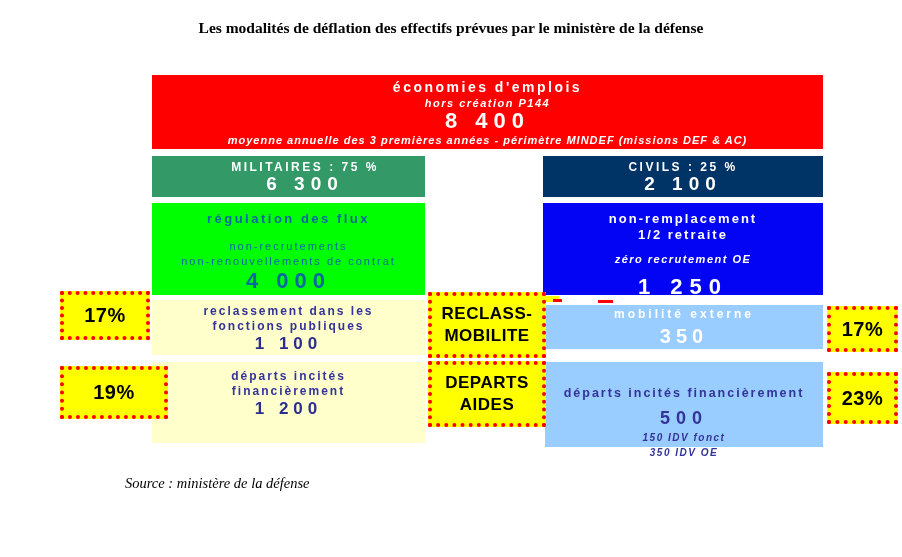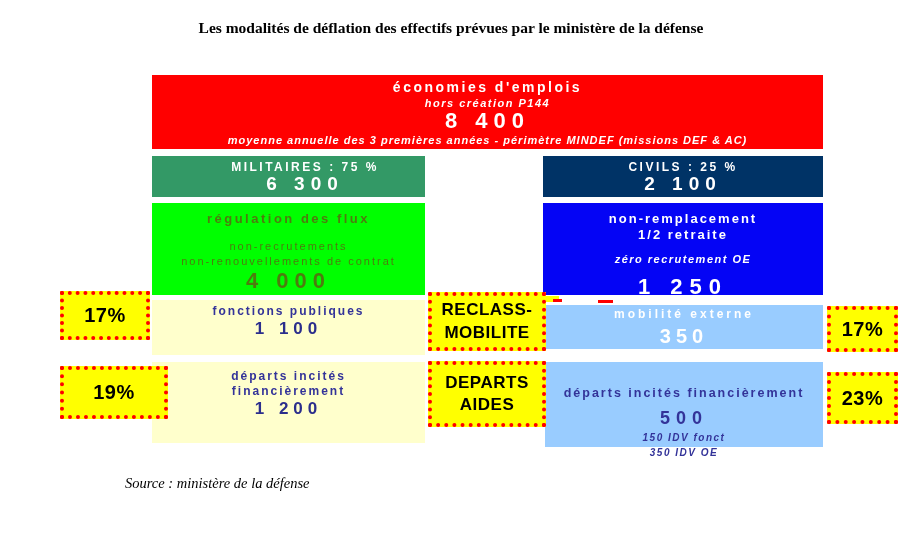--- a/index.html
+++ b/index.html
@@ -15,21 +15,21 @@
   .eco-title{font-size:14px;font-weight:bold;letter-spacing:2.5px;}
   .eco-sub{font-size:11px;font-weight:bold;font-style:italic;letter-spacing:1.5px;}
   .eco-val{font-size:22px;font-weight:bold;letter-spacing:6px;line-height:1;}
   .eco-foot{font-size:11px;font-weight:bold;font-style:italic;letter-spacing:1px;}
   
   .mil{left:152px;top:156px;width:273px;height:41px;background:#339966;color:#fff;justify-content:center;padding-left:33px;}
   .civ{left:543px;top:156px;width:280px;height:41px;background:#003366;color:#fff;justify-content:center;}
   .t2-label{font-size:12px;font-weight:bold;letter-spacing:2.5px;}
   .t2-val{font-size:19px;font-weight:bold;letter-spacing:6px;line-height:1.05;}
   
-  .reg{left:152px;top:203px;width:273px;height:92px;background:#00ff00;color:#4d7c0f;padding-top:8px;}
+  .reg{left:152px;top:203px;width:273px;height:92px;background:#00ff00;color:#0369a1;padding-top:8px;}
   .reg-title{font-size:13px;font-weight:bold;letter-spacing:2.5px;}
   .reg-line{font-size:11px;letter-spacing:2px;line-height:1.35;}
   .reg-line1{margin-top:13px;}
   .reg-val{font-size:22px;font-weight:bold;letter-spacing:6px;line-height:1;margin-top:1px;}
   .nrp{left:543px;top:203px;width:280px;height:92px;background:#0404f5;color:#fff;padding-top:8px;}
   .nrp-line{font-size:13px;font-weight:bold;letter-spacing:2px;line-height:1.25;}
   .nrp-note{font-size:11px;font-weight:bold;font-style:italic;letter-spacing:1.5px;margin-top:9px;}
   .nrp-val{font-size:22px;font-weight:bold;letter-spacing:7px;line-height:1;margin-top:11px;}
   
   .rec{left:152px;top:300px;width:273px;height:55px;background:#ffffcc;color:#333399;padding-top:4px;}
@@ -41,21 +41,21 @@
   
   .dep-mil{left:152px;top:362px;width:273px;height:81px;background:#ffffcc;color:#333399;padding-top:7px;}
   .dep-civ{left:545px;top:362px;width:278px;height:85px;background:#99ccff;color:#333399;padding-top:24px;}
   .dc-label{font-size:12.5px;font-weight:bold;letter-spacing:2px;}
   .dc-val{font-size:18px;font-weight:bold;letter-spacing:6px;line-height:1;margin-top:9px;}
   .dc-note{font-size:10px;font-weight:bold;font-style:italic;letter-spacing:1.5px;line-height:1.45;margin-top:4px;}
   .dc-note2{font-size:10px;font-weight:bold;font-style:italic;letter-spacing:1.5px;line-height:1.45;}
   
   .callout{background:#ffff00;border:4px dotted #ff0000;color:#000;font-weight:bold;
            justify-content:center;z-index:5;}
-  .reclass{left:428px;top:292px;width:118px;height:59px;font-size:17px;line-height:1.3;letter-spacing:0.5px;}
+  .reclass{left:428px;top:292px;width:118px;height:66px;font-size:17px;line-height:1.3;letter-spacing:0.5px;}
   .aides{left:428px;top:361px;width:118px;height:66px;font-size:17px;line-height:1.3;letter-spacing:0.5px;}
   .pct{font-size:20px;letter-spacing:0.5px;}
   .pct-17l{left:60px;top:291px;width:90px;height:49px;}
   .pct-17r{left:827px;top:306px;width:71px;height:46px;}
   .pct-19{left:60px;top:366px;width:108px;height:53px;}
   .pct-23{left:827px;top:372px;width:71px;height:52px;}
   
   .sliver{left:545px;top:296px;width:14px;height:6px;background:#ffff00;z-index:1;}
   .dash1{left:553px;top:299px;width:9px;height:3px;background:#ff0000;z-index:2;}
   .dash2{left:598px;top:300px;width:15px;height:3px;background:#ff0000;z-index:2;}
@@ -94,20 +94,21 @@
   </div>
 
   <div class="b nrp">
     <div class="nrp-line">non-remplacement</div>
     <div class="nrp-line">1/2 retraite</div>
     <div class="nrp-note">zéro recrutement OE</div>
     <div class="nrp-val">1 250</div>
   </div>
 
   <div class="b rec">
+    <div class="py-line">reclassement dans les</div>
     <div class="py-line">fonctions publiques</div>
     <div class="py-val">1 100</div>
   </div>
 
   <div class="b sliver"></div>
   <div class="b dash1"></div>
   <div class="b dash2"></div>
 
   <div class="b callout reclass">
     <div>RECLASS-</div>

